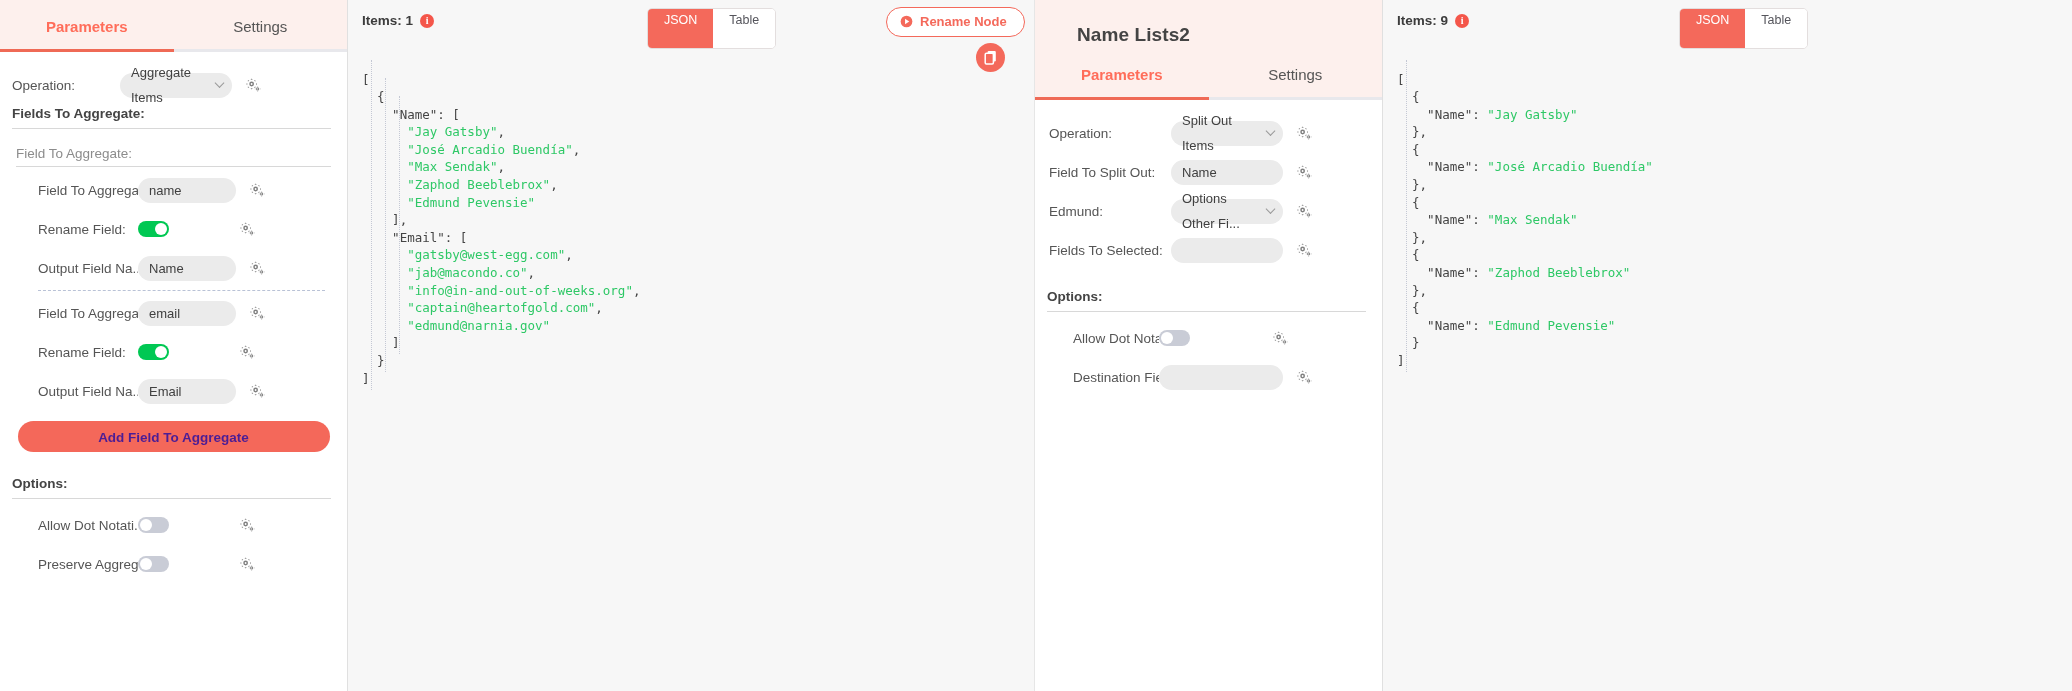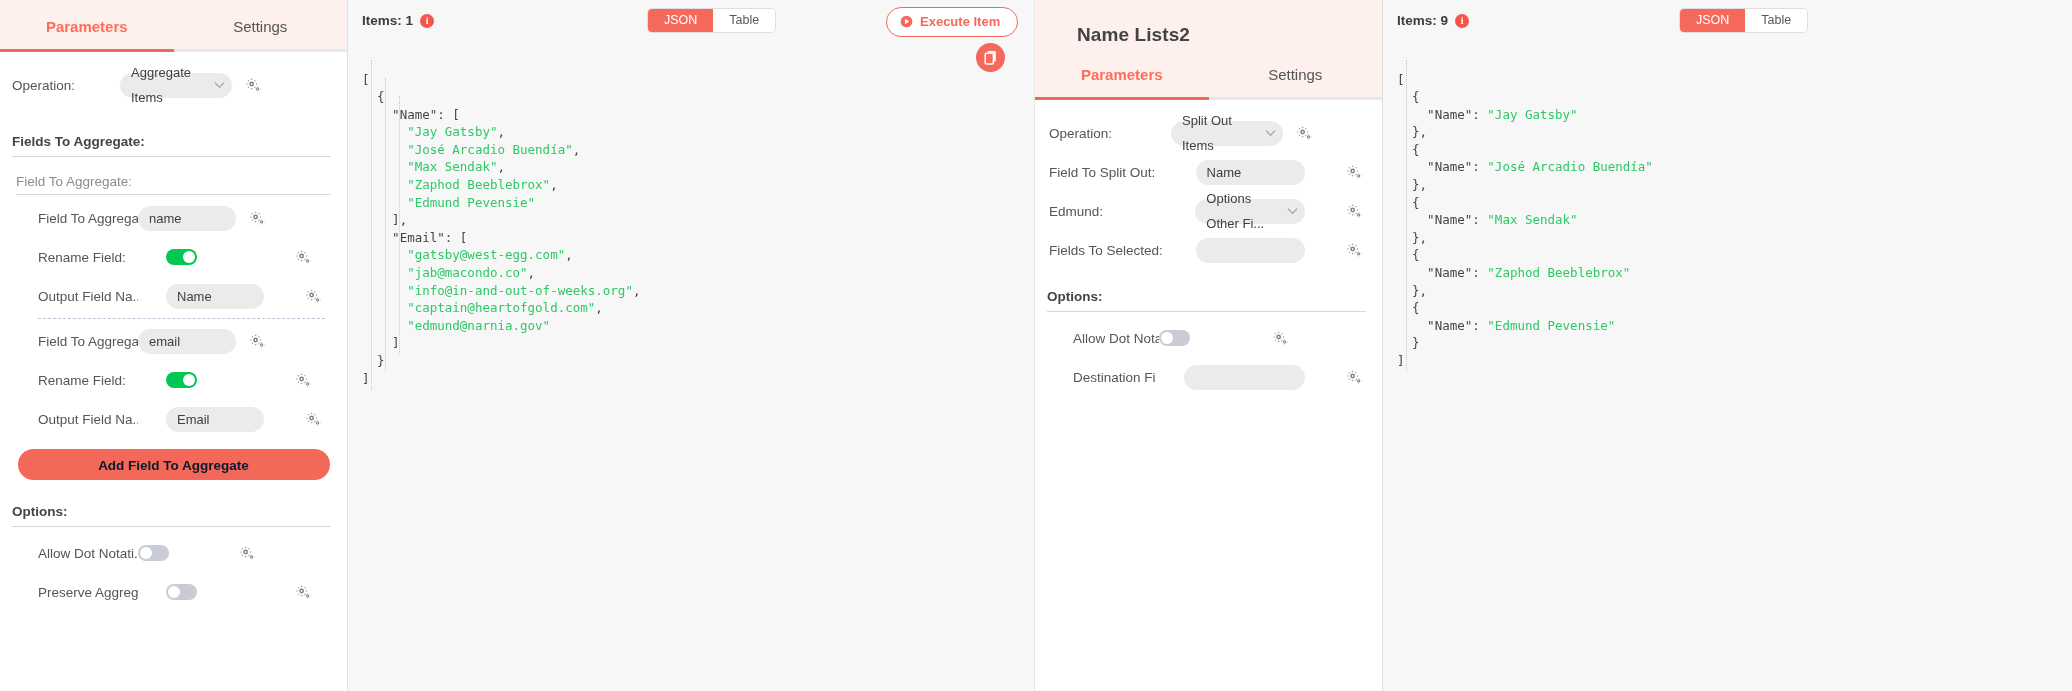--- a/index.html
+++ b/index.html
@@ -67,21 +67,21 @@
 
   .param-body { padding: 0 0 0 0; }
 
   .row {
     display: flex;
     align-items: center;
     height: 26px;
     margin: 0 0 0 0;
     padding: 0 20px 0 0;
   }
-  .row-gap { margin-top: 13px; gap: 28px; }
+  .row-gap { margin-top: 13px; }
 
   .lbl {
     font-size: 13.5px;
     color: #555;
     white-space: nowrap;
     overflow: hidden;
   }
   .lbl.dim { color: #8c8c8c; }
 
   .ctl-input {
@@ -159,21 +159,21 @@
   }
 
   .add-btn {
     display: block;
     margin: 17px auto 0 auto;
     width: 312px;
     height: 31px;
     line-height: 31px;
     text-align: center;
     background: #f4685a;
-    color: #0f172a;
+    color: #4c1d95;
     border: none;
     border-radius: 16px;
     font-size: 13.5px;
     font-weight: bold;
     font-family: "Liberation Sans", sans-serif;
     cursor: pointer;
   }
 
   
   .out-panel {
@@ -216,21 +216,21 @@
     position: absolute;
     top: 8px;
     display: flex;
     border: 1px solid #e3dede;
     border-radius: 5px;
     overflow: hidden;
     background: #fff;
   }
   .viewtoggle .vt {
     font-size: 12.5px;
-    padding: 4px 16px 5px 16px;
+    padding: 4px 16px 21px 16px;
     color: #55555c;
     cursor: pointer;
     background: #fff;
     text-align: center;
   }
   .viewtoggle .vt.active { background: #f4695b; color: #fff; }
 
   .exec-btn {
     position: absolute;
     top: 7px;
@@ -317,21 +317,21 @@
                 <circle cx="15.5" cy="14.5" r="1.4" fill="none" stroke="#6b6b6b" stroke-width="1.4"></circle>
                 <path d="M15.5 10.6 L16.3 11.4 L14.7 11.4 Z"></path>
                 <path d="M15.5 18.4 L14.7 17.6 L16.3 17.6 Z"></path>
                 <path d="M11.6 14.5 L12.4 13.7 L12.4 15.3 Z"></path>
                 <path d="M19.4 14.5 L18.6 15.3 L18.6 13.7 Z"></path>
               </g>
             </svg>
         </div>
       </div>
 
-      <div style="margin-top:36px;">
+      <div style="margin-top:8px;">
         <div class="section-title">Fields To Aggregate:</div>
         <div class="hr"></div>
 
         <div class="row" style="padding-left:16px;margin-top:11px;">
           <div class="lbl dim">Field To Aggregate:</div>
         </div>
         <div class="hr-light" style="margin-left:16px;"></div>
 
         <div style="margin-top:10px;">
           <div class="row" style="padding-left:38px;">
@@ -585,21 +585,21 @@
       </div>
       <div class="viewtoggle" style="left:299px;">
         <div class="vt active">JSON</div>
         <div class="vt">Table</div>
       </div>
       <div class="exec-btn" style="left:538px;">
         <svg class="play-ico" viewBox="0 0 16 16">
           <circle cx="8" cy="8" r="7.2" fill="#f4695b"></circle>
           <path d="M6.2 4.6 L11.4 8 L6.2 11.4 Z" fill="#ffffff"></path>
         </svg>
-        <span>Execute Item</span>
+        <span>Rename Node</span>
       </div>
       <div class="copy-btn" style="left:628px;top:43px;">
         <svg width="14" height="15" viewBox="0 0 14 15">
           <rect x="3.6" y="0.9" width="8.2" height="10.6" rx="1.2" fill="#ffffff"></rect>
           <rect x="1.2" y="3.3" width="8.2" height="10.6" rx="1.2" fill="#f4695b" stroke="#ffffff" stroke-width="1.5"></rect>
         </svg>
       </div>
     </div>
 
     <div class="guide" style="left:23px;top:60px;height:330px;"></div>

